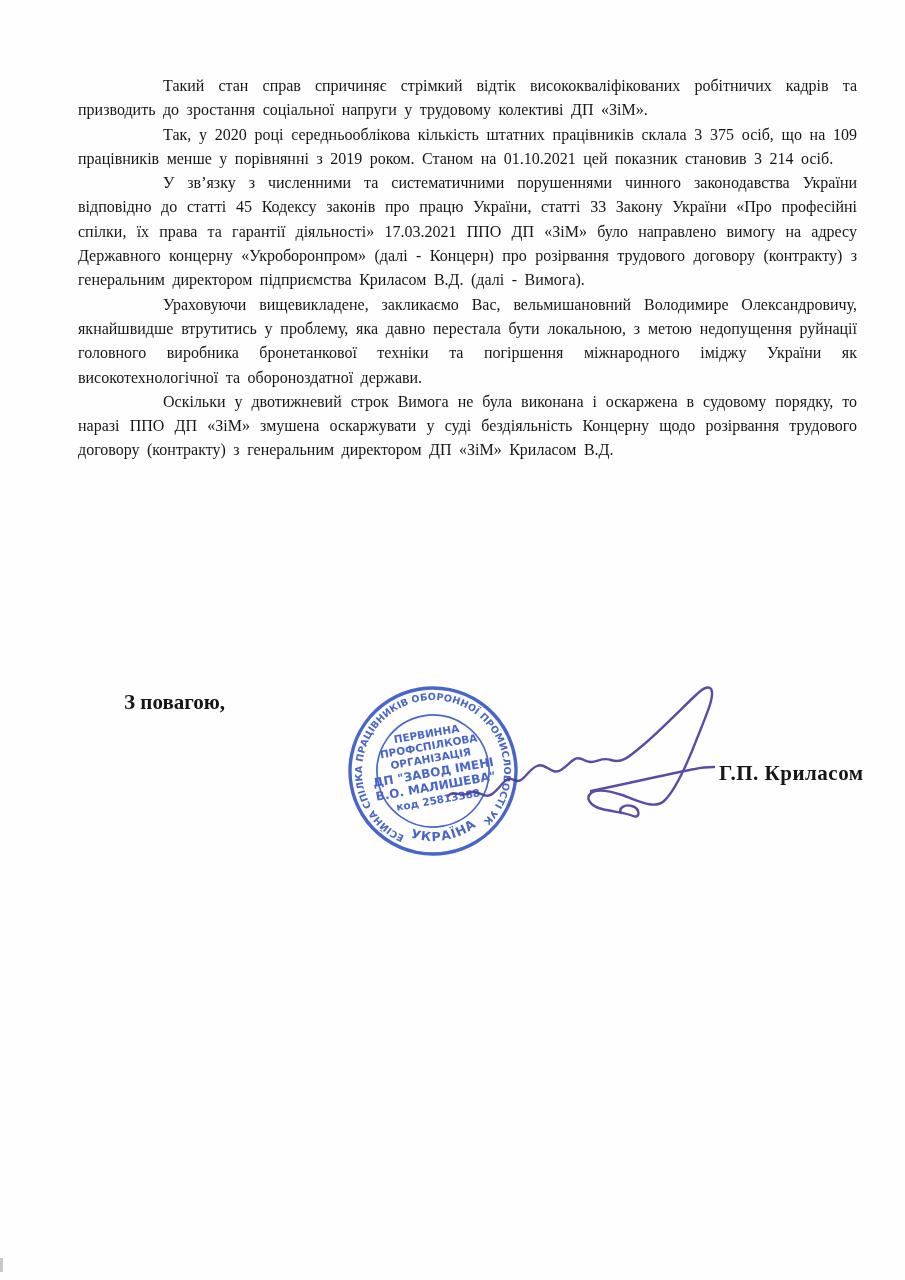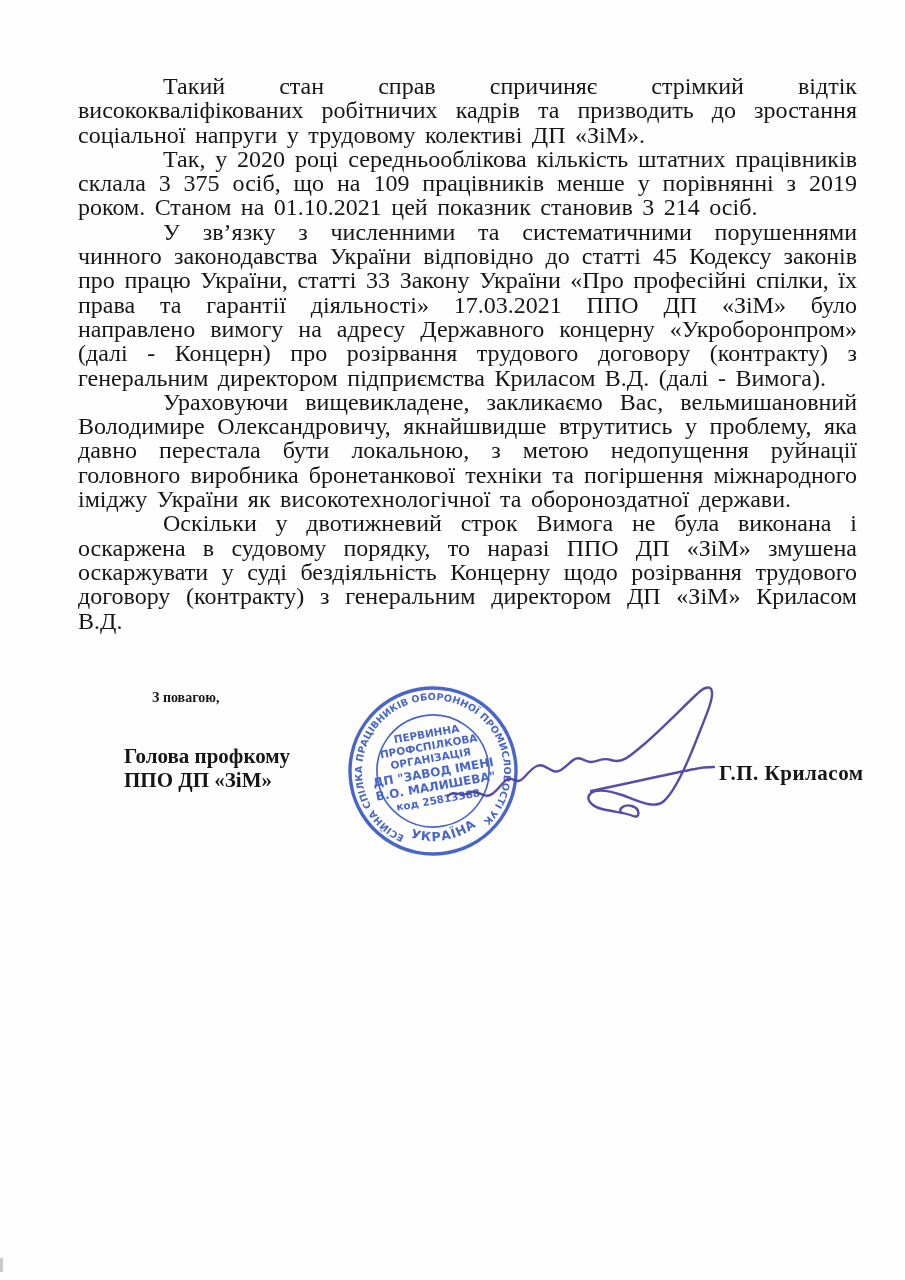--- a/index.html
+++ b/index.html
@@ -10,36 +10,35 @@
     background: #fefefe;
     font-family: "Liberation Serif", serif;
     color: #161616;
     overflow: hidden;
   }
   .body-text {
     position: absolute;
     left: 78px;
     top: 74px;
     width: 779px;
-    font-size: 24px;
+    font-size: 16px;
     line-height: 24.3px;
     text-align: justify;
   }
   .body-text p {
     margin: 0;
     text-indent: 85px;
     word-spacing: 3.5px;
   }
   .closing-salutation {
     position: absolute;
     left: 124px;
     top: 690px;
-    font-size: 14px;
+    font-size: 21px;
     font-weight: bold;
-    margin-left: 28px;
   }
   .signer-title {
     position: absolute;
     left: 124px;
     top: 744px;
     font-size: 21px;
     font-weight: bold;
     line-height: 24px;
   }
   .signer-name {
@@ -75,24 +74,20 @@
   <div class="body-text">
     <p>Такий стан справ спричиняє стрімкий відтік висококваліфікованих робітничих кадрів та призводить до зростання соціальної напруги у трудовому колективі ДП «ЗіМ».</p>
     <p>Так, у 2020 році середньооблікова кількість штатних працівників склала 3 375 осіб, що на 109 працівників менше у порівнянні з 2019 роком. Станом на 01.10.2021 цей показник становив 3 214 осіб.</p>
     <p>У зв’язку з численними та систематичними порушеннями чинного законодавства України відповідно до статті 45 Кодексу законів про працю України, статті 33 Закону України «Про професійні спілки, їх права та гарантії діяльності» 17.03.2021 ППО ДП «ЗіМ» було направлено вимогу на адресу Державного концерну «Укроборонпром» (далі - Концерн) про розірвання трудового договору (контракту) з генеральним директором підприємства Криласом В.Д. (далі - Вимога).</p>
     <p>Ураховуючи вищевикладене, закликаємо Вас, вельмишановний Володимире Олександровичу, якнайшвидше втрутитись у проблему, яка давно перестала бути локальною, з метою недопущення руйнації головного виробника бронетанкової техніки та погіршення міжнародного іміджу України як високотехнологічної та обороноздатної держави.</p>
     <p>Оскільки у двотижневий строк Вимога не була виконана і оскаржена в судовому порядку, то наразі ППО ДП «ЗіМ» змушена оскаржувати у суді бездіяльність Концерну щодо розірвання трудового договору (контракту) з генеральним директором ДП «ЗіМ» Криласом В.Д.</p>
   </div>
 
   <div class="closing-salutation">З повагою,</div>
 
-  <div class="signer-title">
-    <div>Голова профкому</div>
-    <div>ППО ДП «ЗіМ»</div>
-  </div>
 
   <div class="signer-name">Г.П. Криласом</div>
 
   <svg class="overlay-svg" viewBox="0 0 905 1280">
 
     <g opacity="0.87">
       <g transform="rotate(-10 433 771)" fill="#2e4fc3">
         <circle cx="433" cy="771" r="83" fill="none" stroke="#2e4fc3" stroke-width="3.4"></circle>
         <circle cx="433" cy="771" r="56" fill="none" stroke="#2e4fc3" stroke-width="1.7"></circle>
 

